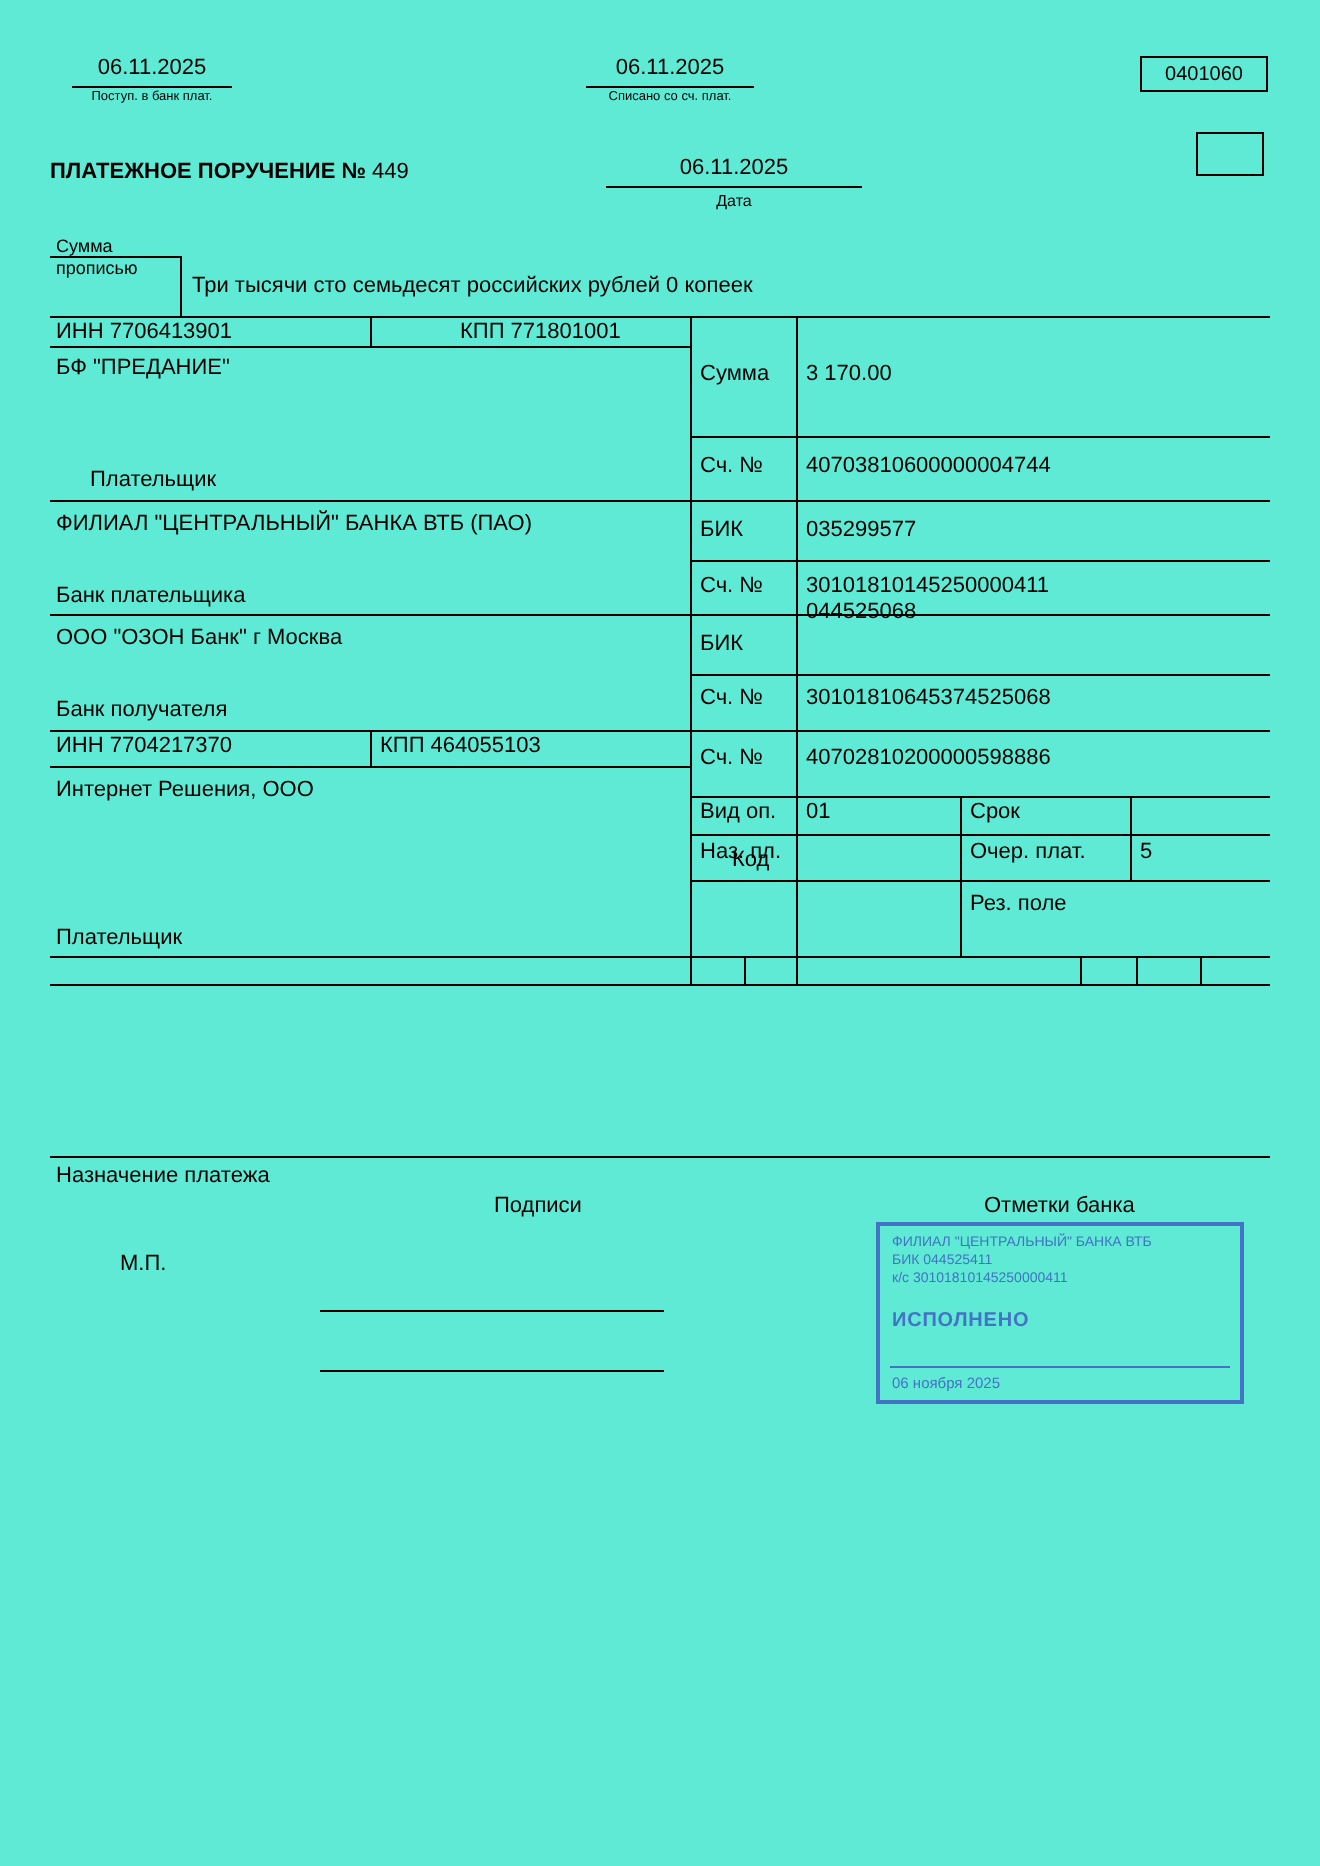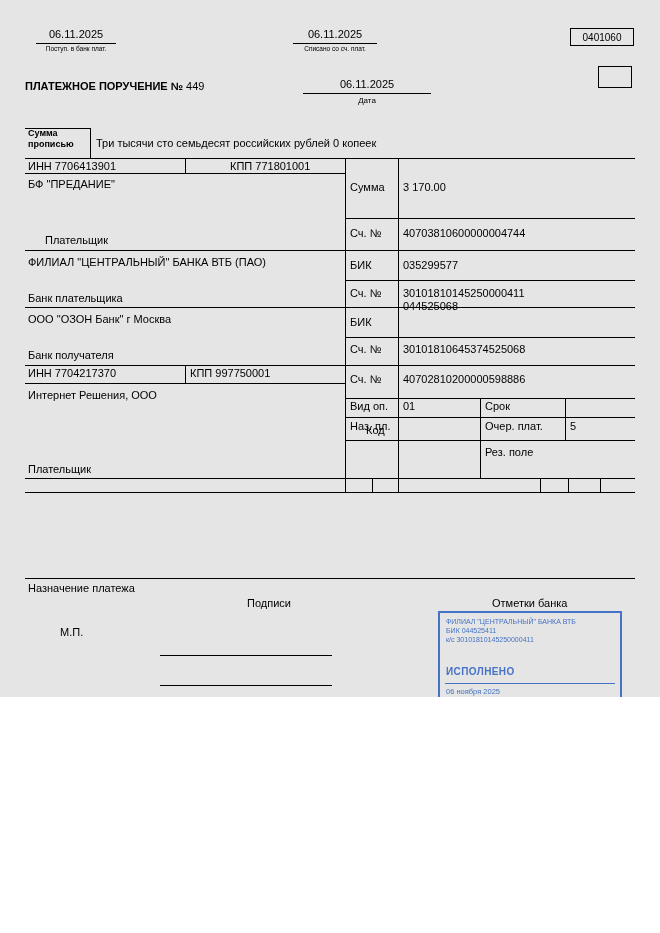--- a/index.html
+++ b/index.html
@@ -1,16 +1,16 @@
 <!DOCTYPE html>
 <html><head>
 <meta charset="utf-8">
 <style>
   html,body{margin:0;padding:0;background:#ffffff;}
-  .page{position:relative;width:660px;height:697px;background:#e5e5e5;font-family:"Liberation Sans",sans-serif;color:#000;overflow:hidden;}
+  .page{position:relative;width:660px;height:933px;background:#5eead4;font-family:"Liberation Sans",sans-serif;color:#000;overflow:hidden;}
   .t{position:absolute;font-size:11px;line-height:13px;white-space:nowrap;}
   .b{font-weight:bold;}
   .hl{position:absolute;height:1px;background:#000;}
   .vl{position:absolute;width:1px;background:#000;}
   .datebox{position:absolute;text-align:center;}
   .dval{font-size:11px;line-height:13px;border-bottom:1px solid #000;padding-bottom:2px;min-height:13px;}
   .dcap{font-size:6.5px;line-height:8px;margin-top:1px;}
   .dcap2{font-size:8px;line-height:10px;margin-top:2px;}
   .formcode{position:absolute;border:1px solid #000;text-align:center;font-size:10px;line-height:17px;box-sizing:border-box;}
   .smallbox{position:absolute;border:1px solid #000;box-sizing:border-box;}
@@ -44,21 +44,21 @@
   </div>
   <div class="datebox" style="left:303px;top:78px;width:128px;">
     <div class="dval">06.11.2025</div>
     <div class="dcap2">Дата</div>
   </div>
   <div class="smallbox" style="left:598px;top:66px;width:34px;height:22px;"></div>
 
   <div class="hl" style="left:25px;top:128px;width:65px;"></div>
   <div class="vl" style="left:90px;top:128px;height:30px;"></div>
   <div class="hl" style="left:25px;top:158px;width:610px;"></div>
-  <div class="wordslabel" style="left:28px;top:128px;width:58px;font-weight:bold;">Сумма прописью</div>
+  <div class="wordslabel" style="left:28px;top:118px;width:58px;">Сумма прописью</div>
   <div class="t" style="left:96px;top:137px;">Три тысячи сто семьдесят российских рублей 0 копеек</div>
 
   <div class="vl" style="left:345px;top:158px;height:334px;"></div>
   <div class="vl" style="left:398px;top:158px;height:334px;"></div>
   <div class="vl" style="left:185px;top:158px;height:15px;"></div>
   <div class="hl" style="left:25px;top:173px;width:320px;"></div>
   <div class="hl" style="left:345px;top:218px;width:290px;"></div>
   <div class="hl" style="left:25px;top:250px;width:610px;"></div>
   <div class="hl" style="left:345px;top:280px;width:290px;"></div>
   <div class="hl" style="left:25px;top:307px;width:610px;"></div>
@@ -95,21 +95,21 @@
   <div class="t" style="left:403px;top:287px;">30101810145250000411</div>
 
   <div class="t" style="left:28px;top:313px;">ООО "ОЗОН Банк" г Москва</div>
   <div class="t" style="left:350px;top:316px;">БИК</div>
   <div class="t" style="left:403px;top:300px;">044525068</div>
   <div class="t" style="left:28px;top:349px;">Банк получателя</div>
   <div class="t" style="left:350px;top:343px;">Сч. №</div>
   <div class="t" style="left:403px;top:343px;">30101810645374525068</div>
 
   <div class="t" style="left:28px;top:367px;">ИНН 7704217370</div>
-  <div class="t" style="left:190px;top:367px;">КПП 997750001</div>
+  <div class="t" style="left:190px;top:367px;">КПП 464055103</div>
   <div class="t" style="left:350px;top:373px;">Сч. №</div>
   <div class="t" style="left:403px;top:373px;">40702810200000598886</div>
   <div class="t" style="left:28px;top:389px;">Интернет Решения, ООО</div>
   <div class="t" style="left:28px;top:463px;">Плательщик</div>
 
   <div class="t" style="left:350px;top:400px;">Вид оп.</div>
   <div class="t" style="left:403px;top:400px;">01</div>
   <div class="t" style="left:485px;top:400px;">Срок</div>
   <div class="t" style="left:350px;top:420px;">Наз. пл.</div>
   <div class="t" style="left:485px;top:420px;">Очер. плат.</div>
@@ -123,18 +123,18 @@
   <div class="t" style="left:247px;top:597px;">Подписи</div>
   <div class="t" style="left:492px;top:597px;">Отметки банка</div>
   <div class="t" style="left:60px;top:626px;">М.П.</div>
   <div class="hl" style="left:160px;top:655px;width:172px;"></div>
   <div class="hl" style="left:160px;top:685px;width:172px;"></div>
 
   <div class="stamp" style="left:438px;top:611px;width:184px;height:91px;">
     <div class="stamp-line">ФИЛИАЛ "ЦЕНТРАЛЬНЫЙ" БАНКА ВТБ</div>
     <div class="stamp-line">БИК 044525411</div>
     <div class="stamp-line">к/с 30101810145250000411</div>
-    <div class="stamp-status" style="margin-top:22px;">ИСПОЛНЕНО</div>
+    <div class="stamp-status" style="margin-top:11px;">ИСПОЛНЕНО</div>
     <div class="stamp-rule" style="bottom:16px;"></div>
     <div class="stamp-date" style="left:6px;bottom:4px;">06 ноября 2025</div>
   </div>
 
 </div>
 
 </body></html>

